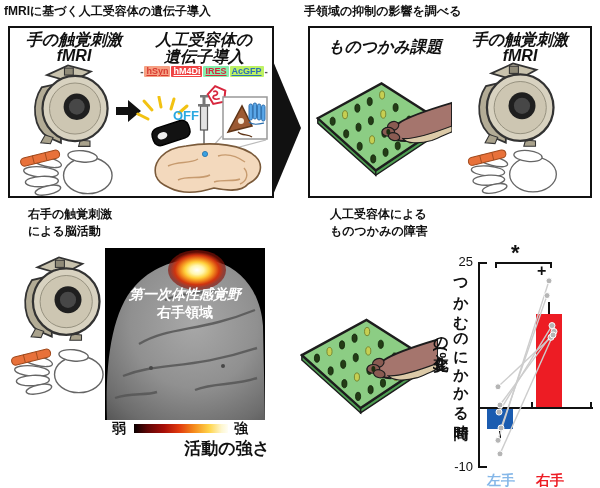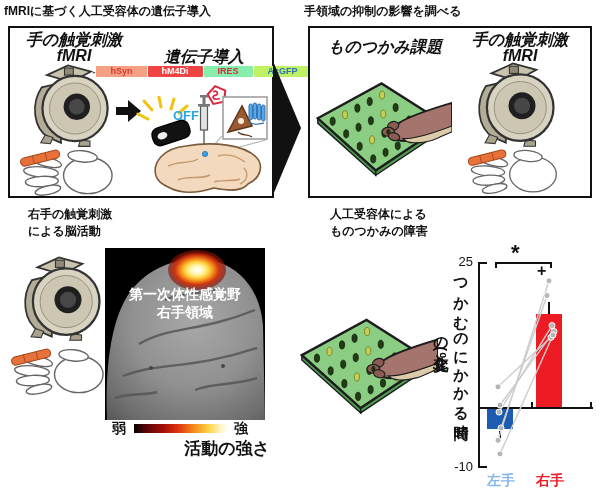--- a/index.html
+++ b/index.html
@@ -3,21 +3,21 @@
 <meta charset="utf-8">
 <style>
   html,body{margin:0;padding:0;background:#fff;}
   #canvas{position:relative;width:600px;height:488px;background:#ffffff;
           font-family:"Liberation Sans","DejaVu Sans",sans-serif;color:#111;overflow:hidden;}
   .abs{position:absolute;}
   .ttl{font-weight:bold;font-size:12px;text-align:left;letter-spacing:0;}
   .lbl{font-weight:bold;font-size:16px;text-align:center;font-style:italic;}
   .box{border:2px solid #111;background:#fff;box-sizing:border-box;}
   .chev{width:0;height:0;border-top:67px solid transparent;border-bottom:67px solid transparent;border-left:28px solid #111;}
-  .chip{font-size:9px;font-weight:bold;padding:1px 14px;line-height:1;border-radius:1px;white-space:nowrap;}
+  .chip{font-size:9px;font-weight:bold;padding:1px 2px;line-height:1;border-radius:1px;white-space:nowrap;text-decoration:underline;}
   .dash{font-size:10px;font-weight:bold;color:#555;line-height:1;}
   #construct{display:flex;align-items:center;justify-content:center;gap:1px;}
   .mri-label{position:absolute;left:0;width:100%;text-align:center;color:#fff;font-weight:bold;font-size:14px;}
   .vtext{writing-mode:vertical-rl;text-orientation:mixed;font-size:15px;font-weight:bold;letter-spacing:1px;}
   .tick{position:absolute;background:#111;}
   .ticklab{position:absolute;font-size:13px;text-align:right;}
   .xlab{position:absolute;font-size:14px;font-weight:bold;text-align:center;width:32px;}
   .bar{position:absolute;}
   .errbar{position:absolute;width:2px;background:#111;}
   #colorbar{background:linear-gradient(90deg,#0a0000,#5e0606 14%,#a80e08 32%,#e13a0e 48%,#f58c1c 64%,#ffd44a 80%,#fdf6cf 93%,#fffef4);}
@@ -106,20 +106,21 @@
   </defs>
 </svg>
 
 <div id="canvas">
 
   <div class="abs ttl" style="left:4px;top:3px;width:286px;">fMRIに基づく人工受容体の遺伝子導入</div>
   <div class="abs box" style="left:8px;top:26px;width:266px;height:172px;"></div>
 
   <div class="abs lbl" style="left:14px;top:30px;width:120px;">手の触覚刺激</div>
   <div class="abs lbl" style="left:14px;top:47px;width:120px;">fMRI</div>
+  <div class="abs lbl" style="left:138px;top:30px;width:132px;">人工受容体の</div>
   <div class="abs lbl" style="left:138px;top:47px;width:132px;">遺伝子導入</div>
 
   <div class="abs" id="construct" style="left:136px;top:66px;width:136px;">
     <span class="dash">-</span>
     <span id="chips" style="display: inline-flex; gap: 1px;">
         <span class="chip" style="background: rgb(245, 160, 131); color: rgb(217, 58, 48);">hSyn</span>
         <span class="chip" style="background: #ef4444; color: rgb(255, 255, 255);">hM4Di</span>
         <span class="chip" style="background: #86efac; color: rgb(215, 38, 61);">IRES</span>
         <span class="chip" style="background: #bef264; color: rgb(43, 111, 183);">AcGFP</span>
       </span>
@@ -246,21 +247,21 @@
         <path d="M18,128 C52,114 86,122 152,100"></path>
         <path d="M60,52 C76,44 96,46 110,42"></path>
         <path d="M90,142 C110,134 130,138 152,130"></path>
         <path d="M10,150 C26,144 40,148 52,144"></path>
       </g>
       <circle cx="46" cy="120" r="2" fill="#474747"></circle>
       <circle cx="118" cy="118" r="2" fill="#474747"></circle>
       <ellipse cx="92" cy="22" rx="29" ry="20" fill="#8a1208" opacity="0.65"></ellipse>
       <ellipse cx="92" cy="22" rx="27" ry="18" fill="url(#g-hot)"></ellipse>
     </svg>
-    <div class="mri-label" style="top:38px;">第一次体性感覚野</div>
+    <div class="mri-label" style="top:38px;font-style:italic;">第一次体性感覚野</div>
     <div class="mri-label" style="top:56px;">右手領域</div>
   </div>
 
   <div class="abs scale-lab" style="left:112px;top:420px;">弱</div>
   <div class="abs" id="colorbar" style="left:134px;top:424px;width:94px;height:9px;"></div>
   <div class="abs scale-lab" style="left:234px;top:420px;">強</div>
   <div class="abs" style="left:100px;top:437px;width:170px;text-align:right;font-size:17px;font-weight:bold;">活動の強さ</div>
 
   <div class="abs ttl" style="left:330px;top:206px;width:250px;">人工受容体による</div>
   <div class="abs ttl" style="left:330px;top:223px;width:250px;">ものつかみの障害</div>

